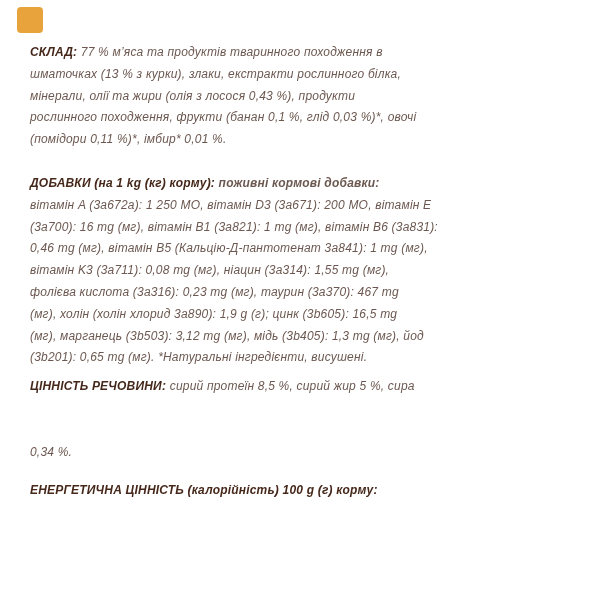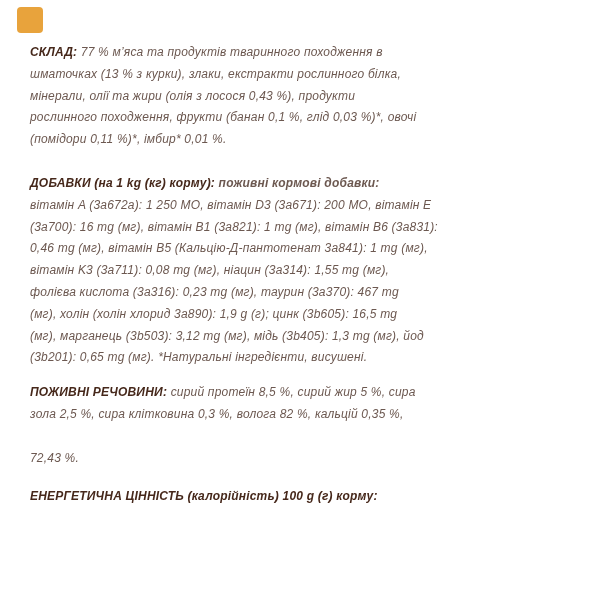--- a/index.html
+++ b/index.html
@@ -39,36 +39,36 @@
     width: 560px;
     color: var(--body-color);
     font-size: 12px;
     line-height: 21.8px;
     letter-spacing: 0.2px;
     white-space: nowrap;
     font-style: italic;
   }
   p.section { margin: 0; padding: 0; }
   p.s1 { margin-bottom: 22px; }
-  p.s2 { margin-bottom: 13px; }
+  p.s2 { margin-bottom: 7px; }
   p.s3 { margin-bottom: 17px; }
   p.s4 { margin-bottom: 5px; }
   .heading {
     font-weight: bold;
     color: var(--heading-color);
   }
   .subheading {
     font-weight: bold;
     color: var(--body-color);
   }
 </style>
 </head>
 <body>
 
 <div class="page">
   <div class="corner-badge"></div>
   <main class="content" id="sections-root">
       <p class="section s1"><strong class="heading">СКЛАД:</strong> <span>77 % м’яса та продуктів тваринного походження в</span><br><span>шматочках (13 % з курки), злаки, екстракти рослинного білка,</span><br><span>мінерали, олії та жири (олія з лосося 0,43 %), продукти</span><br><span>рослинного походження, фрукти (банан 0,1 %, глід 0,03 %)*, овочі</span><br><span>(помідори 0,11 %)*, імбир* 0,01 %.</span></p>
       <p class="section s2"><strong class="heading">ДОБАВКИ (на 1 kg (кг) корму):</strong> <strong class="subheading">поживні кормові добавки:</strong><br><span>вітамін A (3a672a): 1 250 МО, вітамін D3 (3a671): 200 МО, вітамін E</span><br><span>(3a700): 16 mg (мг), вітамін B1 (3a821): 1 mg (мг), вітамін B6 (3a831):</span><br><span>0,46 mg (мг), вітамін B5 (Кальцію-Д-пантотенат 3a841): 1 mg (мг),</span><br><span>вітамін K3 (3a711): 0,08 mg (мг), ніацин (3a314): 1,55 mg (мг),</span><br><span>фолієва кислота (3a316): 0,23 mg (мг), таурин (3a370): 467 mg</span><br><span>(мг), холін (холін хлорид 3a890): 1,9 g (г); цинк (3b605): 16,5 mg</span><br><span>(мг), марганець (3b503): 3,12 mg (мг), мідь (3b405): 1,3 mg (мг), йод</span><br><span>(3b201): 0,65 mg (мг). *Натуральні інгредієнти, висушені.</span></p>
-      <p class="section s3"><strong class="heading">ПОЖИВНІ РЕЧОВИНИ:</strong> <span>сирий протеїн 8,5 %, сирий жир 5 %, сира</span><br><span>зола 2,5 %, сира клітковина 0,3 %, волога 82 %, кальцій 0,35 %,</span><br><br><span>72,43 %.</span></p>
+      <p class="section s3"><strong class="heading">ЦІННІСТЬ РЕЧОВИНИ:</strong> <span>сирий протеїн 8,5 %, сирий жир 5 %, сира</span><br><br><br><span>0,34 %.</span></p>
       <p class="section s4"><strong class="heading">ЕНЕРГЕТИЧНА ЦІННІСТЬ (калорійність) 100 g (г) корму:</strong><br></p>
     </main>
 </div>
 
 </body></html>

